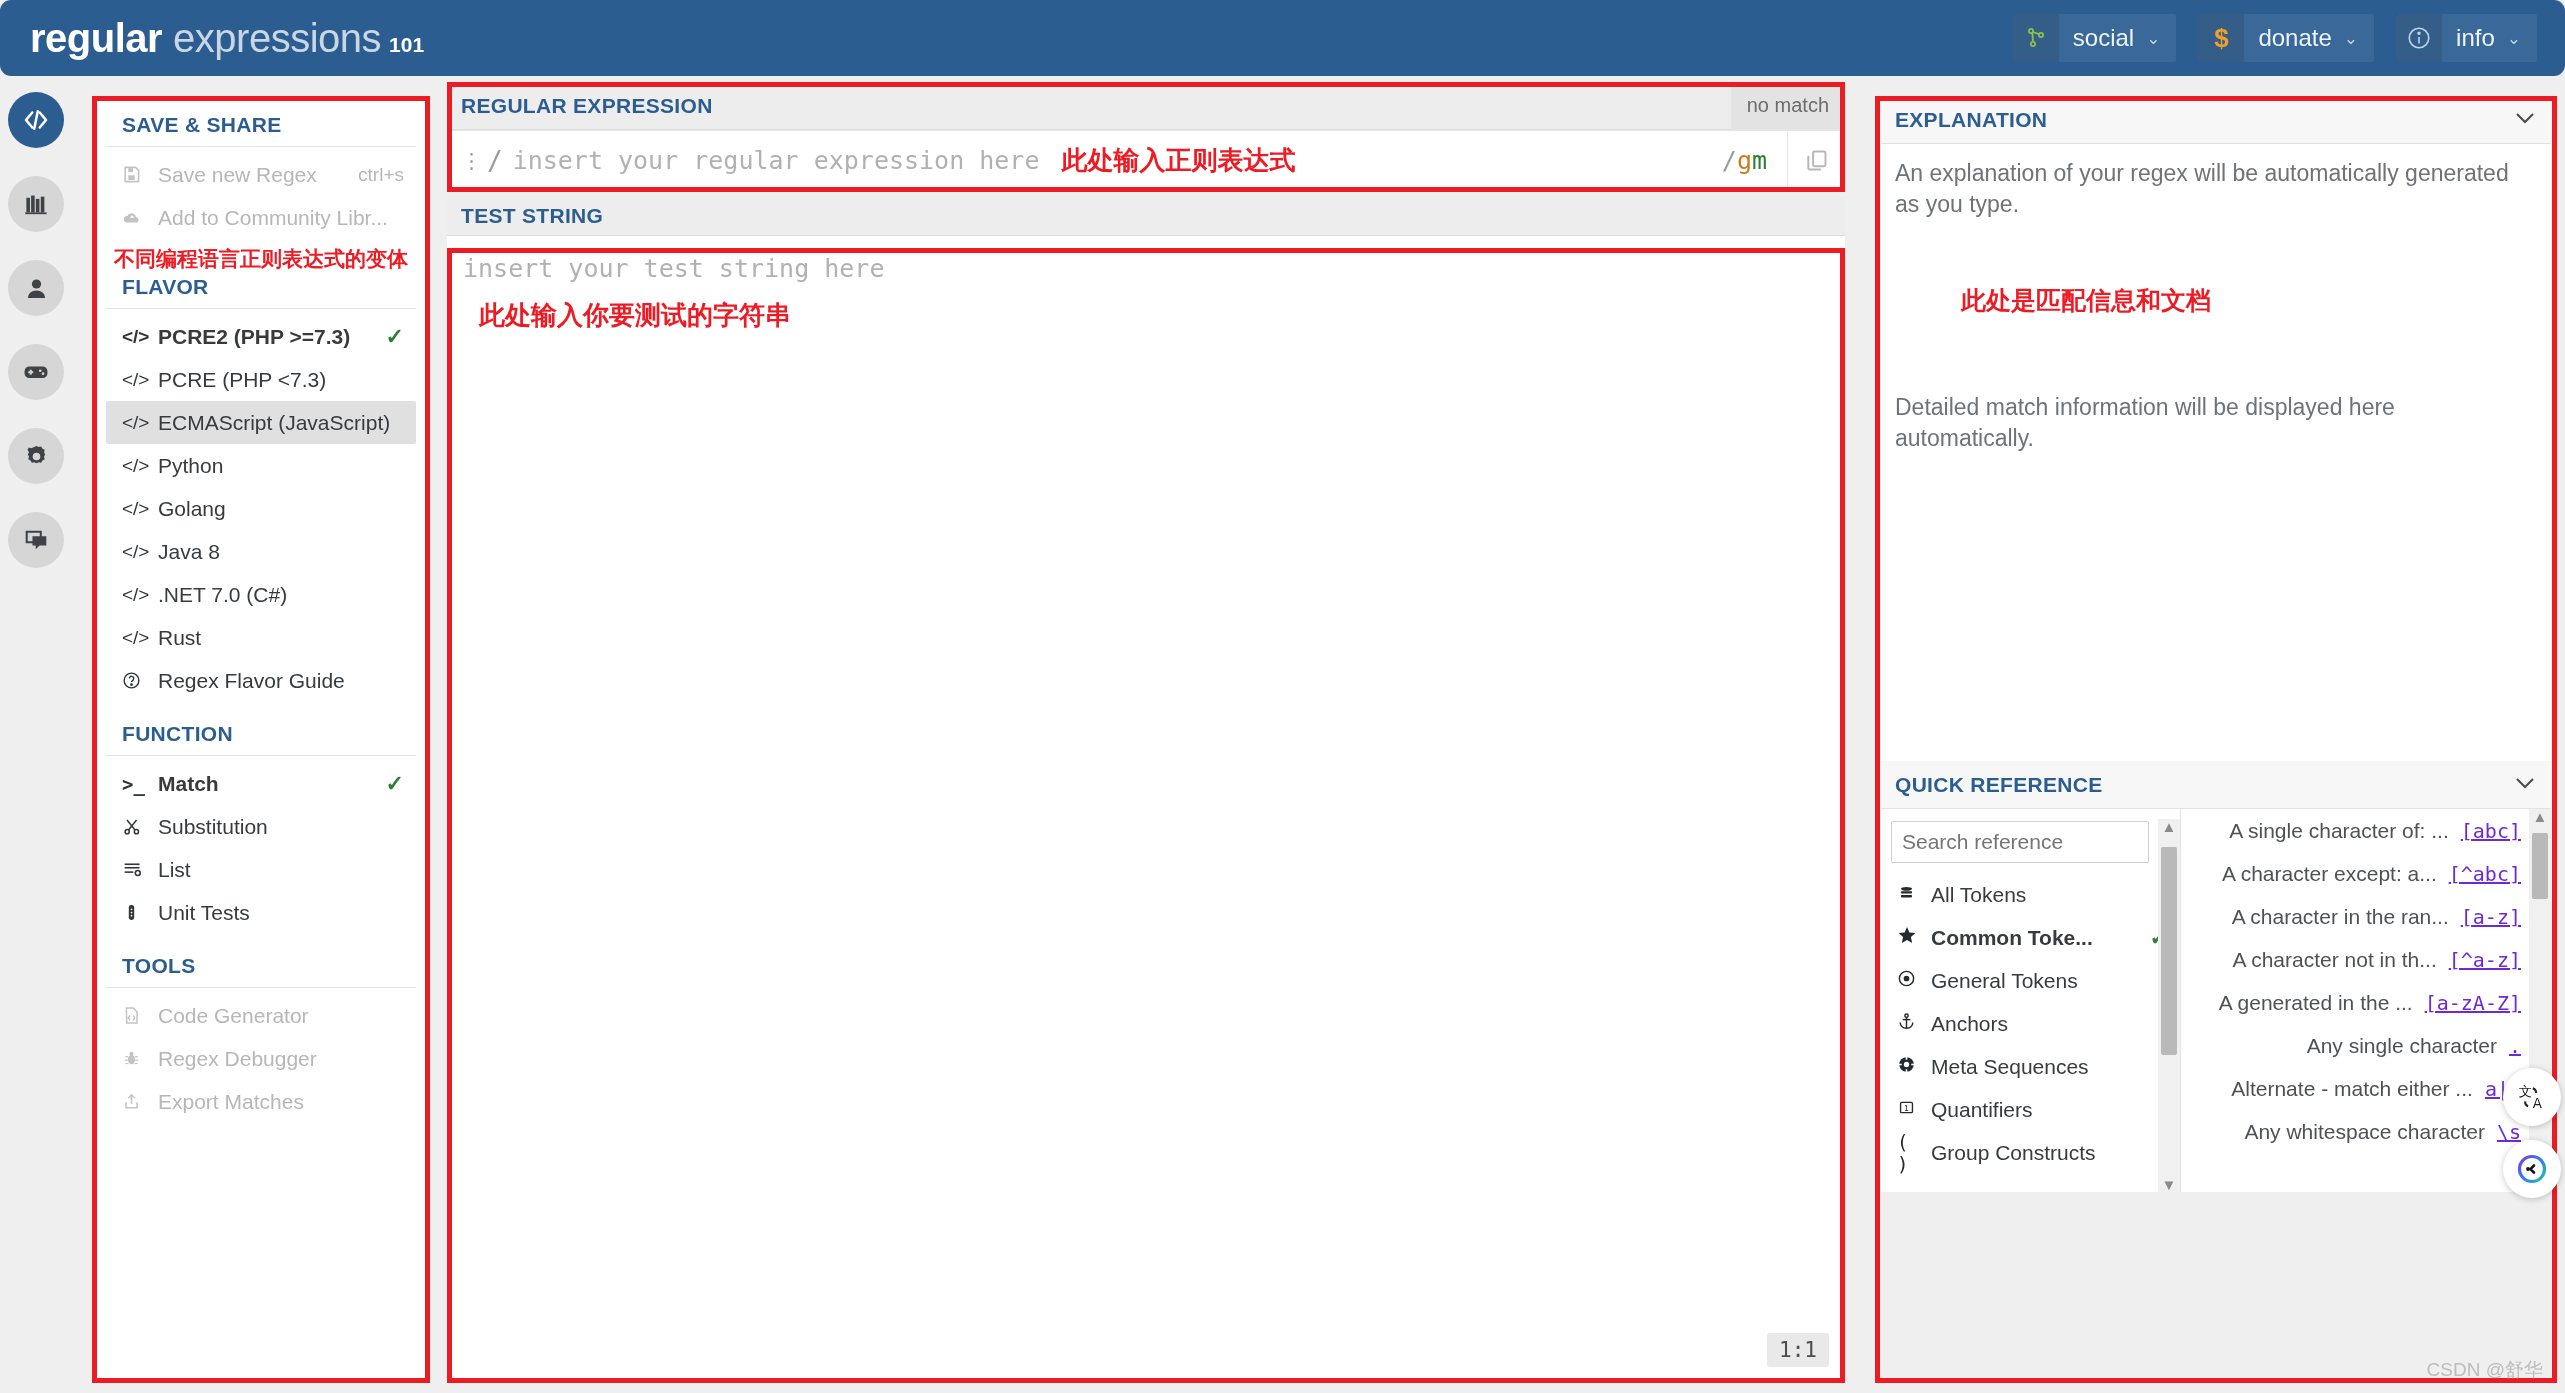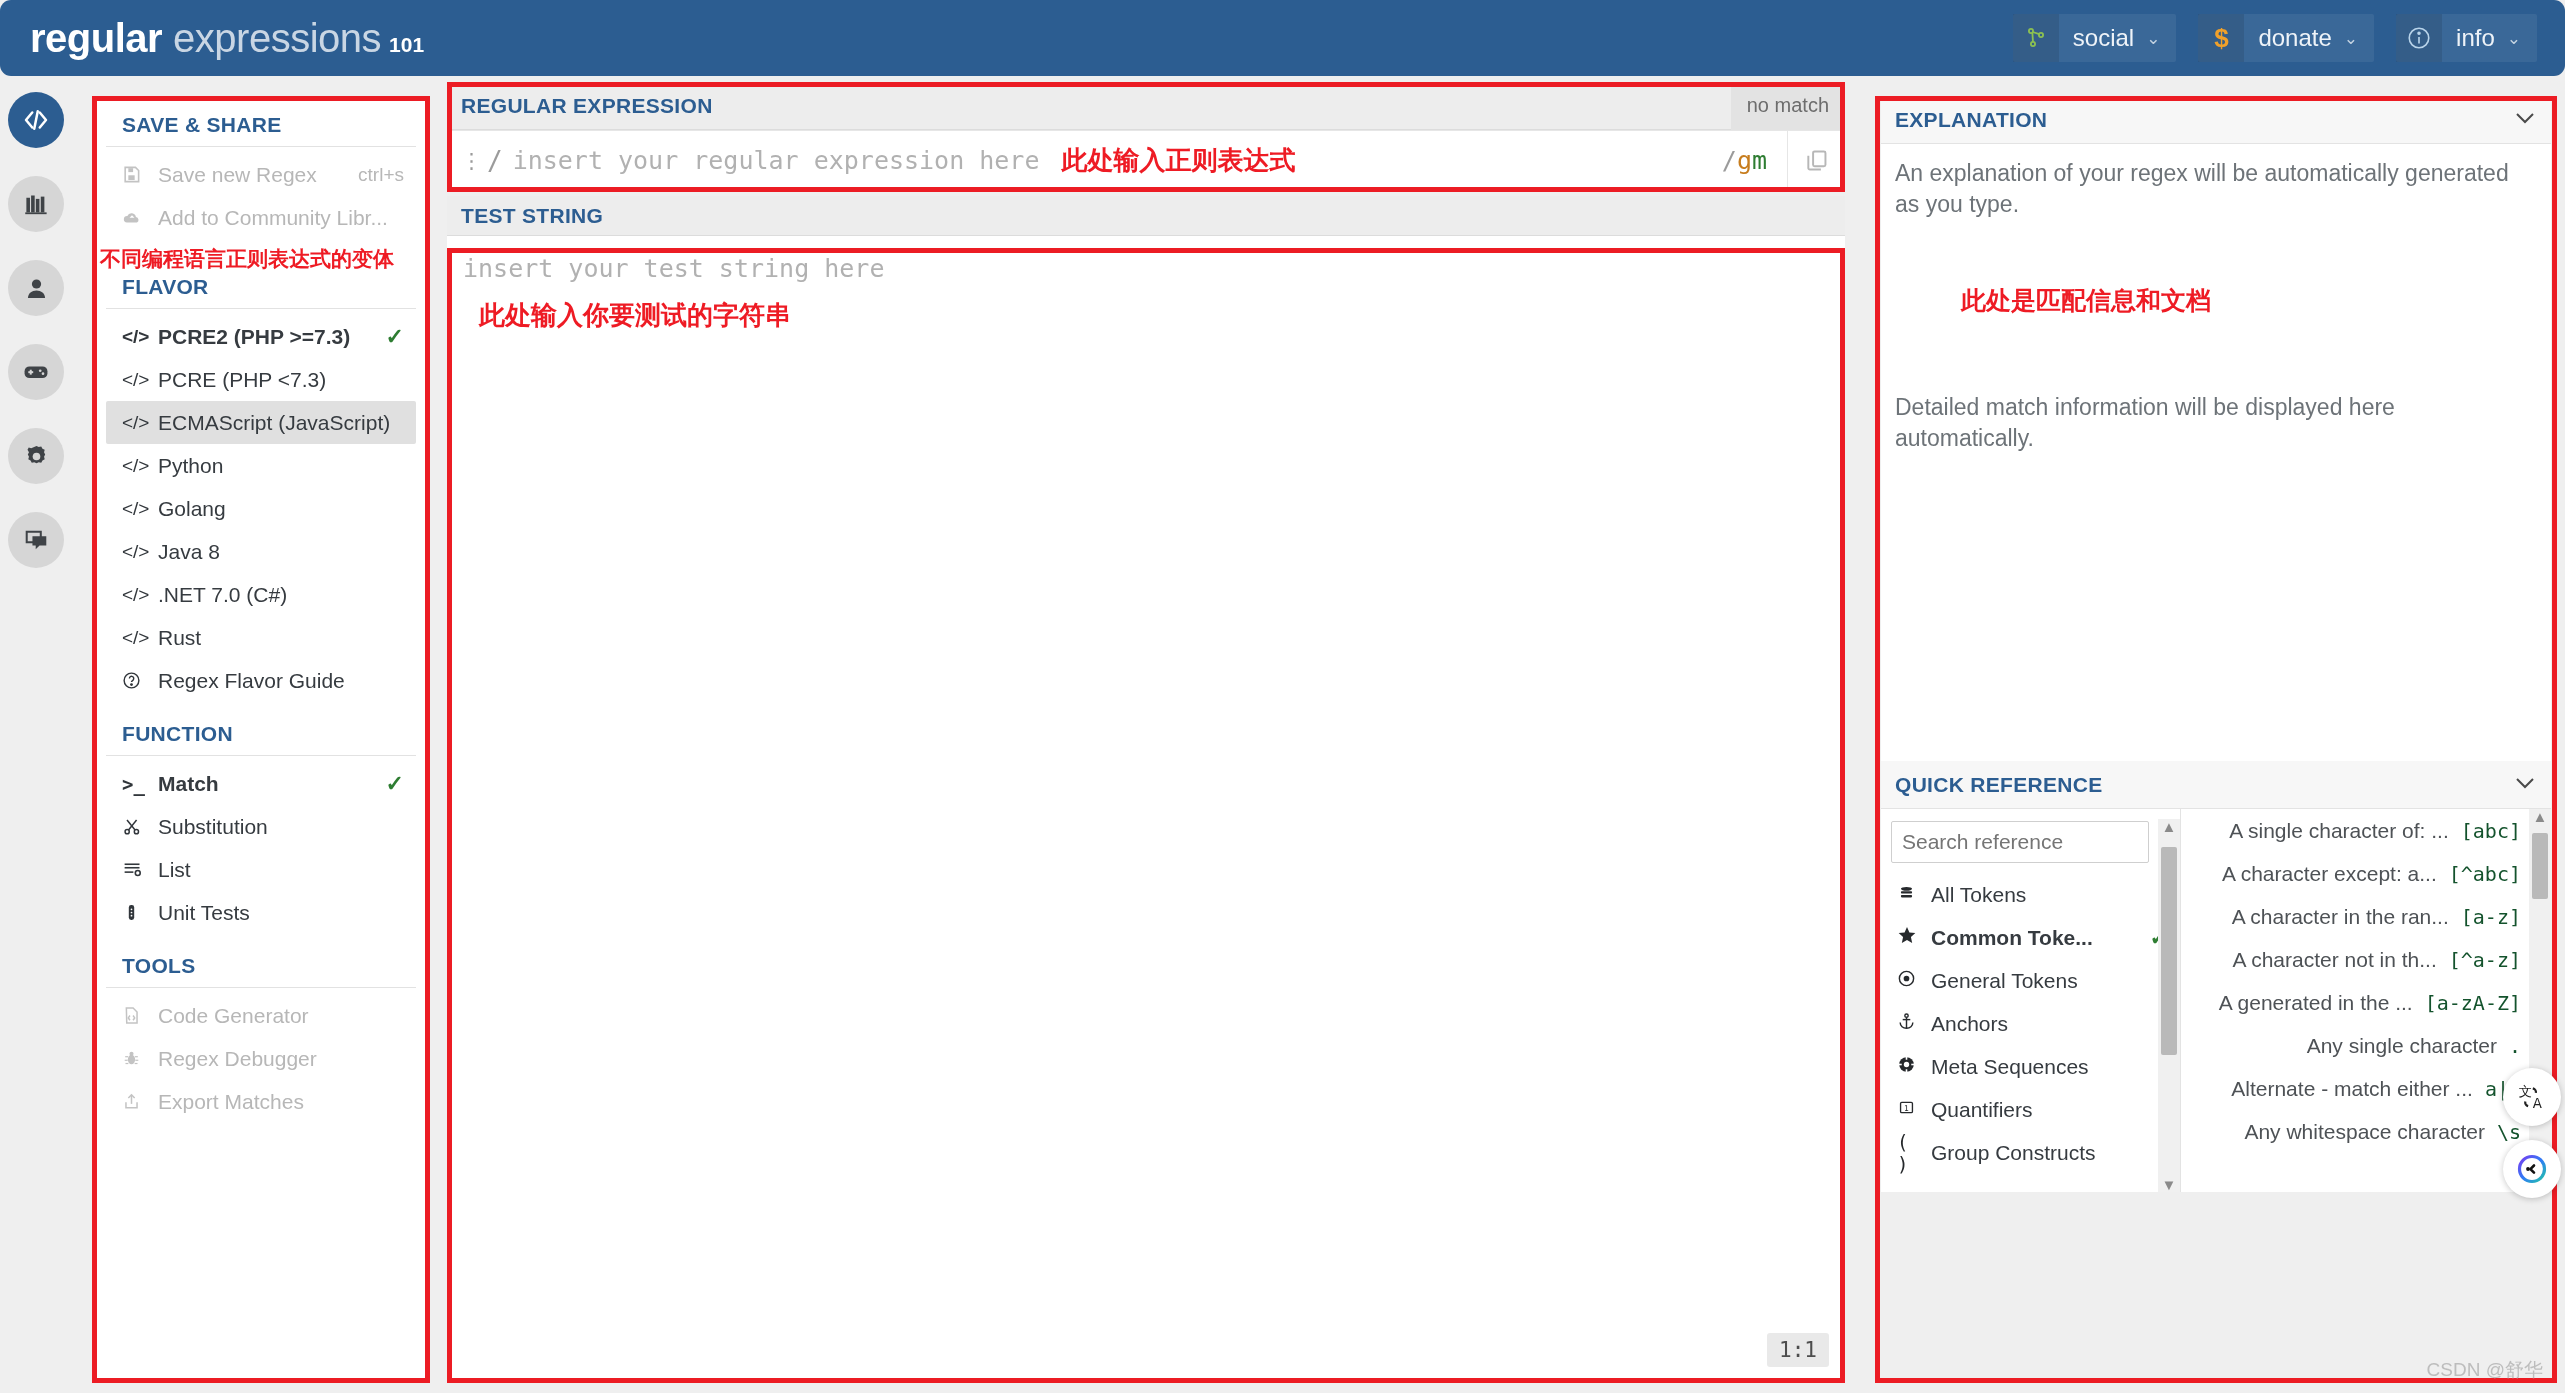--- a/index.html
+++ b/index.html
@@ -159,22 +159,22 @@
   .qr-item.bold { font-weight: 700; }
   .qr-ico { width: 34px; flex: 0 0 34px; font-size: 19px; color: #26292c; }
   .qr-lbl { flex: 1; }
   .qr-right { flex: 1; position: relative; }
   .qr-row {
     display: flex; align-items: center; justify-content: flex-end;
     height: 43px; padding: 0 30px 0 10px; gap: 12px; cursor: pointer;
   }
   .qr-desc { color: #4e5256; font-size: 21px; white-space: nowrap; }
   .qr-tok {
-    color: #14532d; font-size: 20px; font-family: "DejaVu Sans Mono", monospace;
-    white-space: nowrap; min-width: 10px; text-align: right;
+    color: #6d28d9; font-size: 20px; font-family: "DejaVu Sans Mono", monospace;
+    white-space: nowrap; min-width: 10px; text-align: right; text-decoration: underline;
   }
   .sbar {
     position: absolute; width: 22px; background: #f0f0f0;
     display: flex; flex-direction: column; align-items: center; justify-content: space-between;
     cursor: pointer;
   }
   .sbar .arw { color: #8a8a8a; font-size: 15px; line-height: 1; }
   .sbar-thumb { position: absolute; width: 16px; background: #b9b9b9; border-radius: 2px; }
 
   
@@ -297,21 +297,21 @@
     <span class="sb-ico">
       <svg width="20" height="20" viewBox="0 0 24 24" fill="#c3c3c3">
           <path d="M6 17.5a4 4 0 01.4-8 5.4 5.4 0 0110.3 1.3A3.6 3.6 0 0118 17.5z"></path>
           <path d="M12 15.5V8.8l-3 3h6l-3-3" fill="#ffffff"></path>
         </svg>
     </span>
     <span class="sb-txt">Add to Community Libr...</span>
   </div>
 
   <div style="height:6px"></div>
-  <div class="zh" style="font-size:21px;padding-left:8px;">不同编程语言正则表达式的变体</div>
+  <div class="zh" style="font-size:21px;padding-left:22px;">不同编程语言正则表达式的变体</div>
 
   <div class="sb-head" style="padding-top:2px;">FLAVOR</div>
   <div class="gap-a"></div>
 
   <div class="sb-item bold">
     <span class="sb-ico">&lt;/&gt;</span>
     <span class="sb-txt">PCRE2 (PHP &gt;=7.3)</span>
     <span class="tick">✓</span>
   </div>
   <div class="sb-item">

